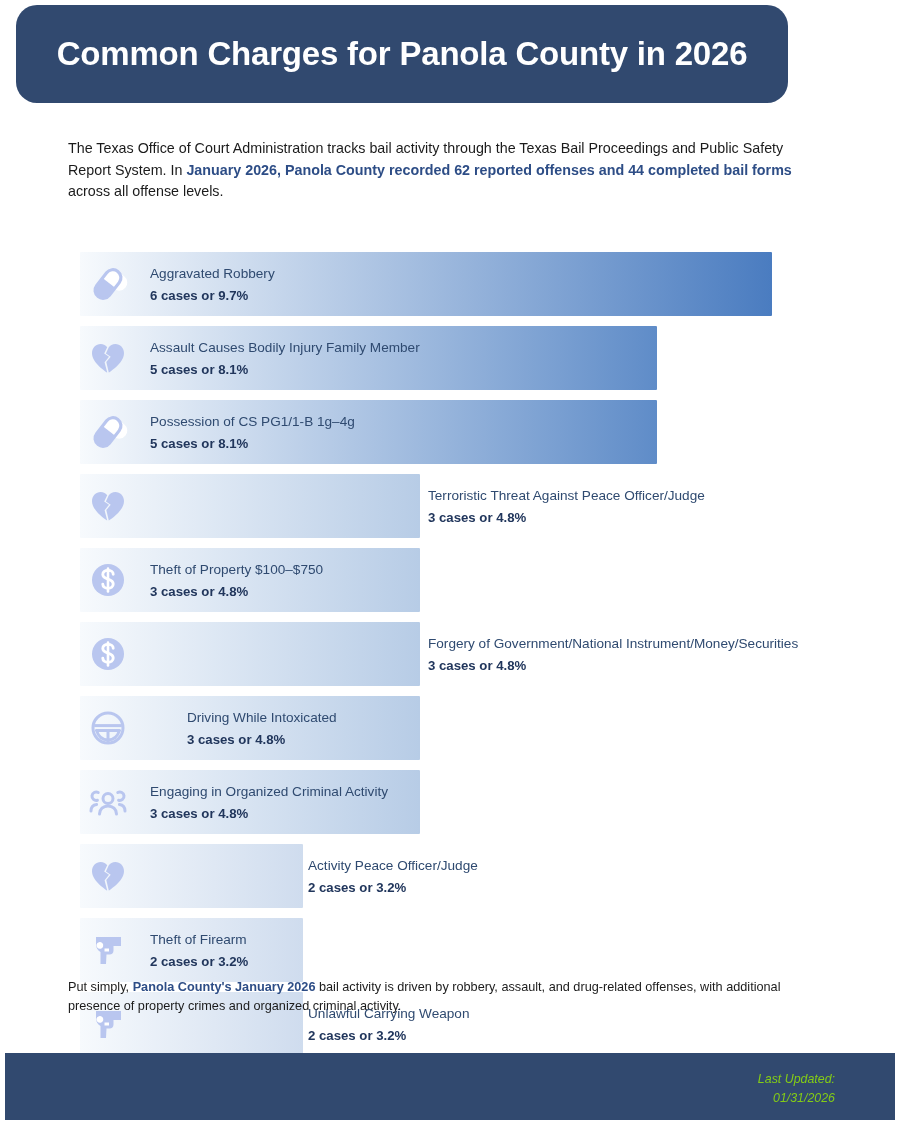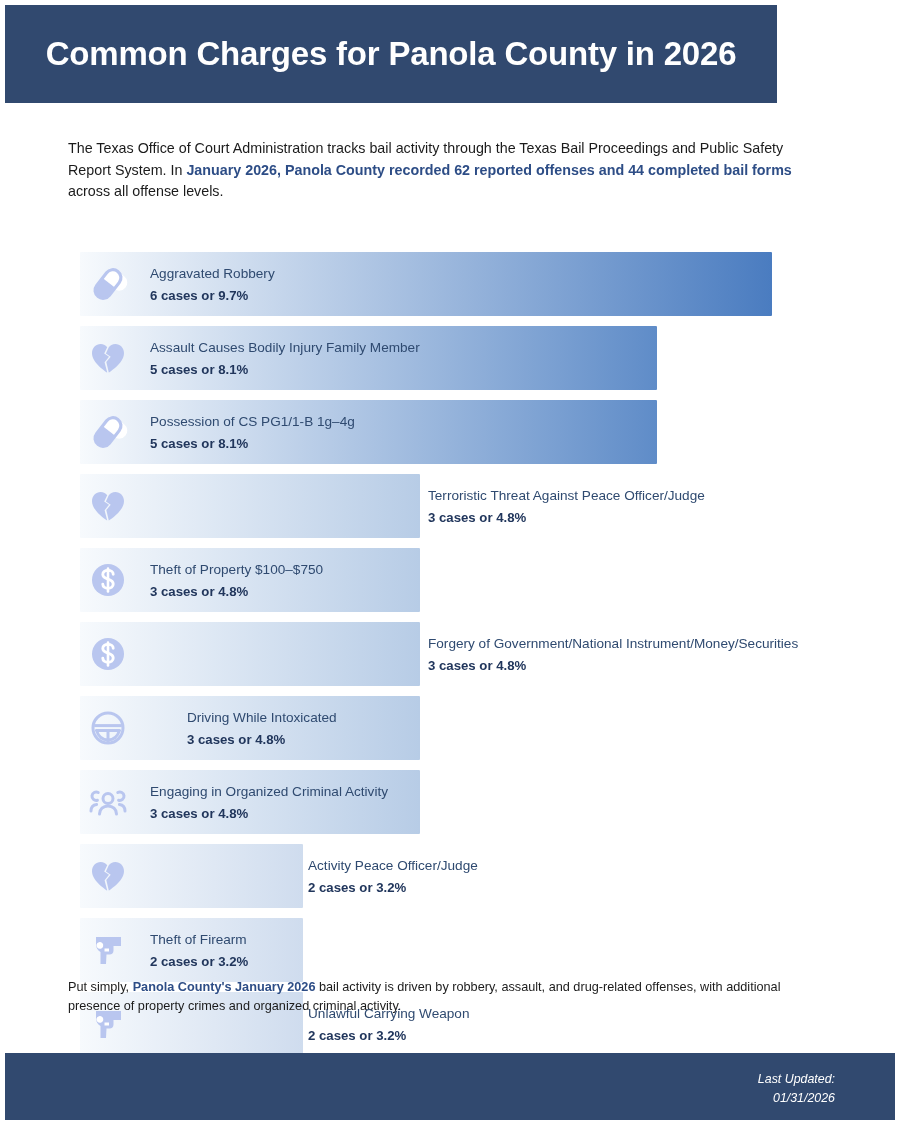--- a/index.html
+++ b/index.html
@@ -18,28 +18,29 @@
     width: 900px;
     height: 1125px;
     position: relative;
     background: #ffffff;
     box-sizing: border-box;
   }
 
   
   .header-band {
     position: absolute;
-    left: 5px;
+    left: 16px;
     top: 5px;
     width: 772px;
     height: 98px;
     background: #31496f;
     display: flex;
     align-items: center;
     justify-content: center;
+    border-radius: 21px;
   }
   .header-title {
     color: #ffffff;
     font-size: 33px;
     font-weight: bold;
     letter-spacing: -0.2px;
     text-align: center;
     line-height: 1.1;
   }
 
@@ -144,21 +145,21 @@
     left: 63px;
     top: 17px;
     color: #ffffff;
     font-size: 12.4px;
     line-height: 1.5;
   }
   .footer-right {
     position: absolute;
     right: 60px;
     top: 17px;
-    color: #ffffff;
+    color: #84cc16;
     font-size: 12.4px;
     line-height: 1.5;
     font-style: italic;
     text-align: right;
   }
 </style>
 </head>
 <body>
 
 <div class="page">

